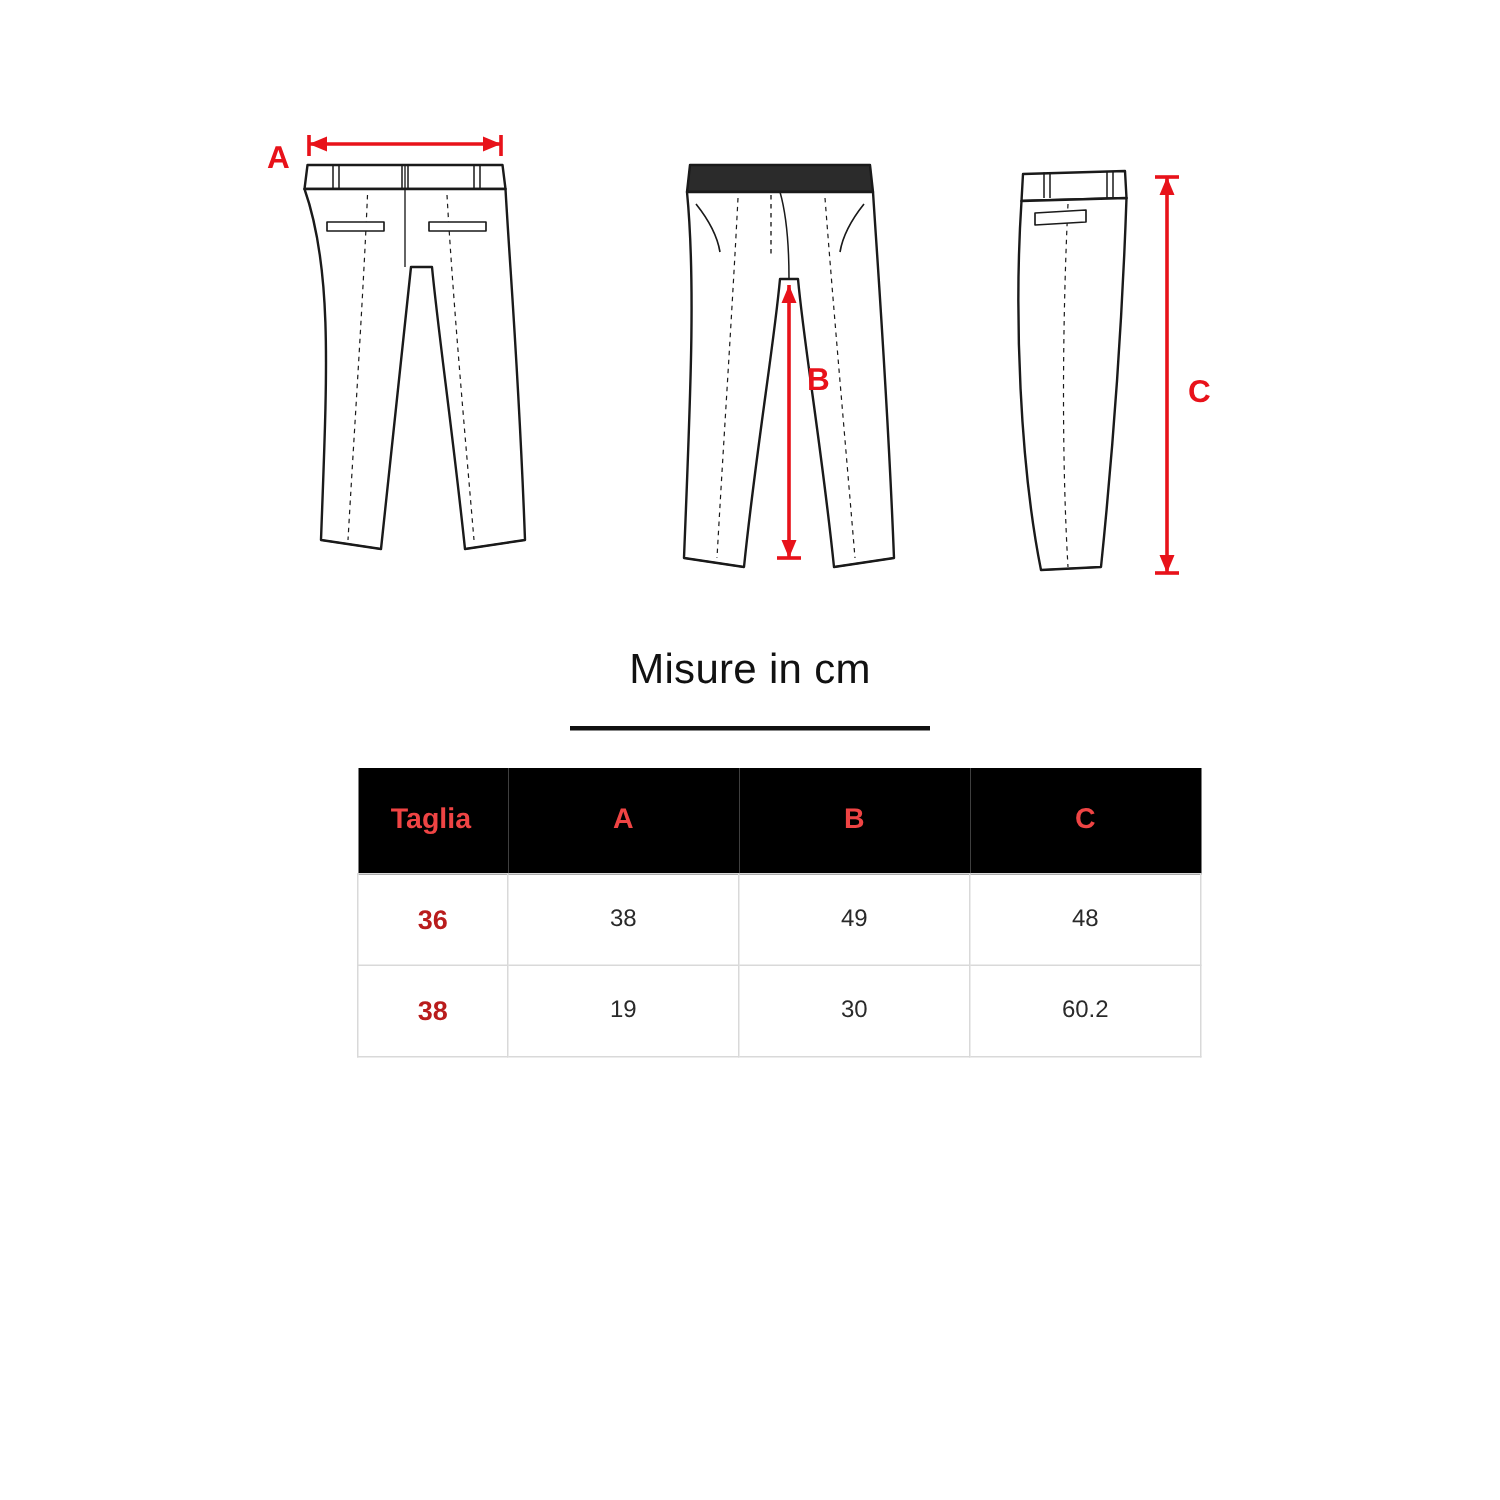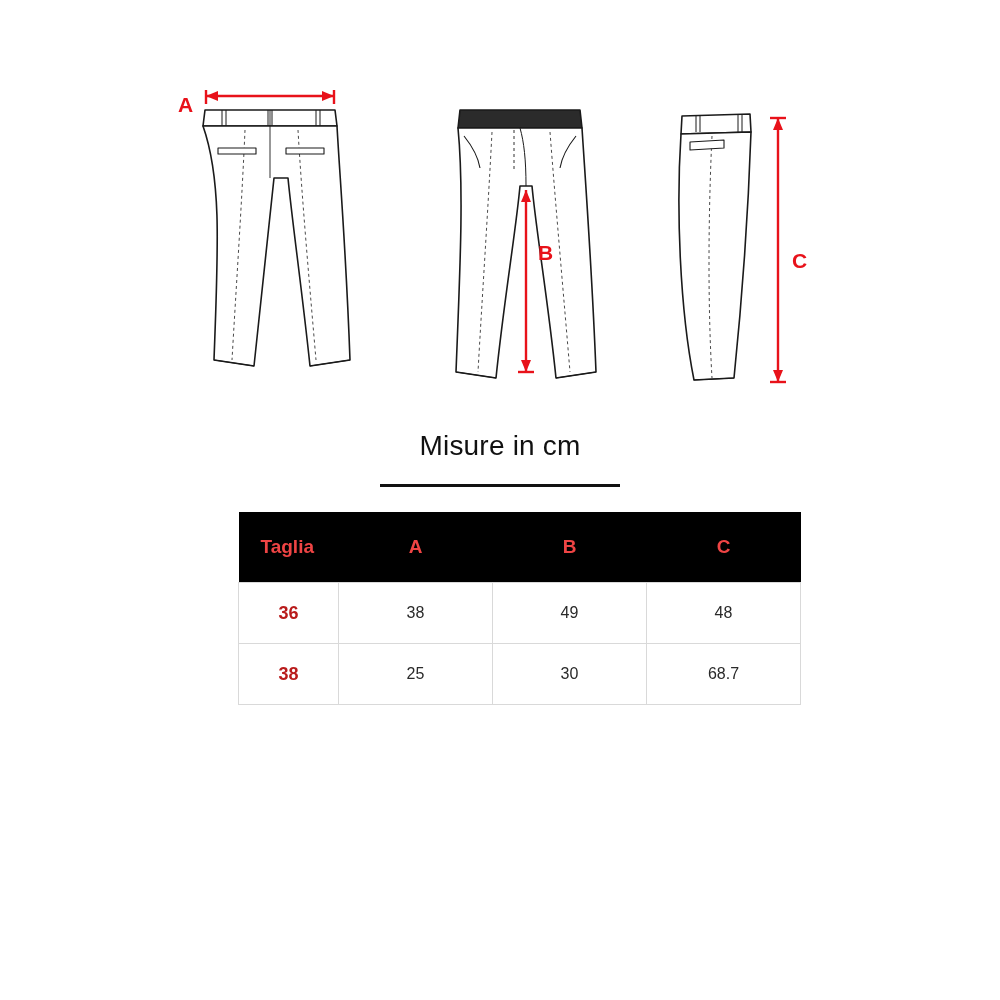--- a/index.html
+++ b/index.html
@@ -229,21 +229,21 @@
       </thead>
       <tbody>
         <tr>
           <td class="size-cell">36</td>
           <td>38</td>
           <td>49</td>
           <td>48</td>
         </tr>
         <tr>
           <td class="size-cell">38</td>
-          <td>25</td>
+          <td>19</td>
           <td>30</td>
-          <td>68.7</td>
+          <td>60.2</td>
         </tr>
       </tbody>
     </table>
   </div>
 
 </div>
 
 </body></html>

